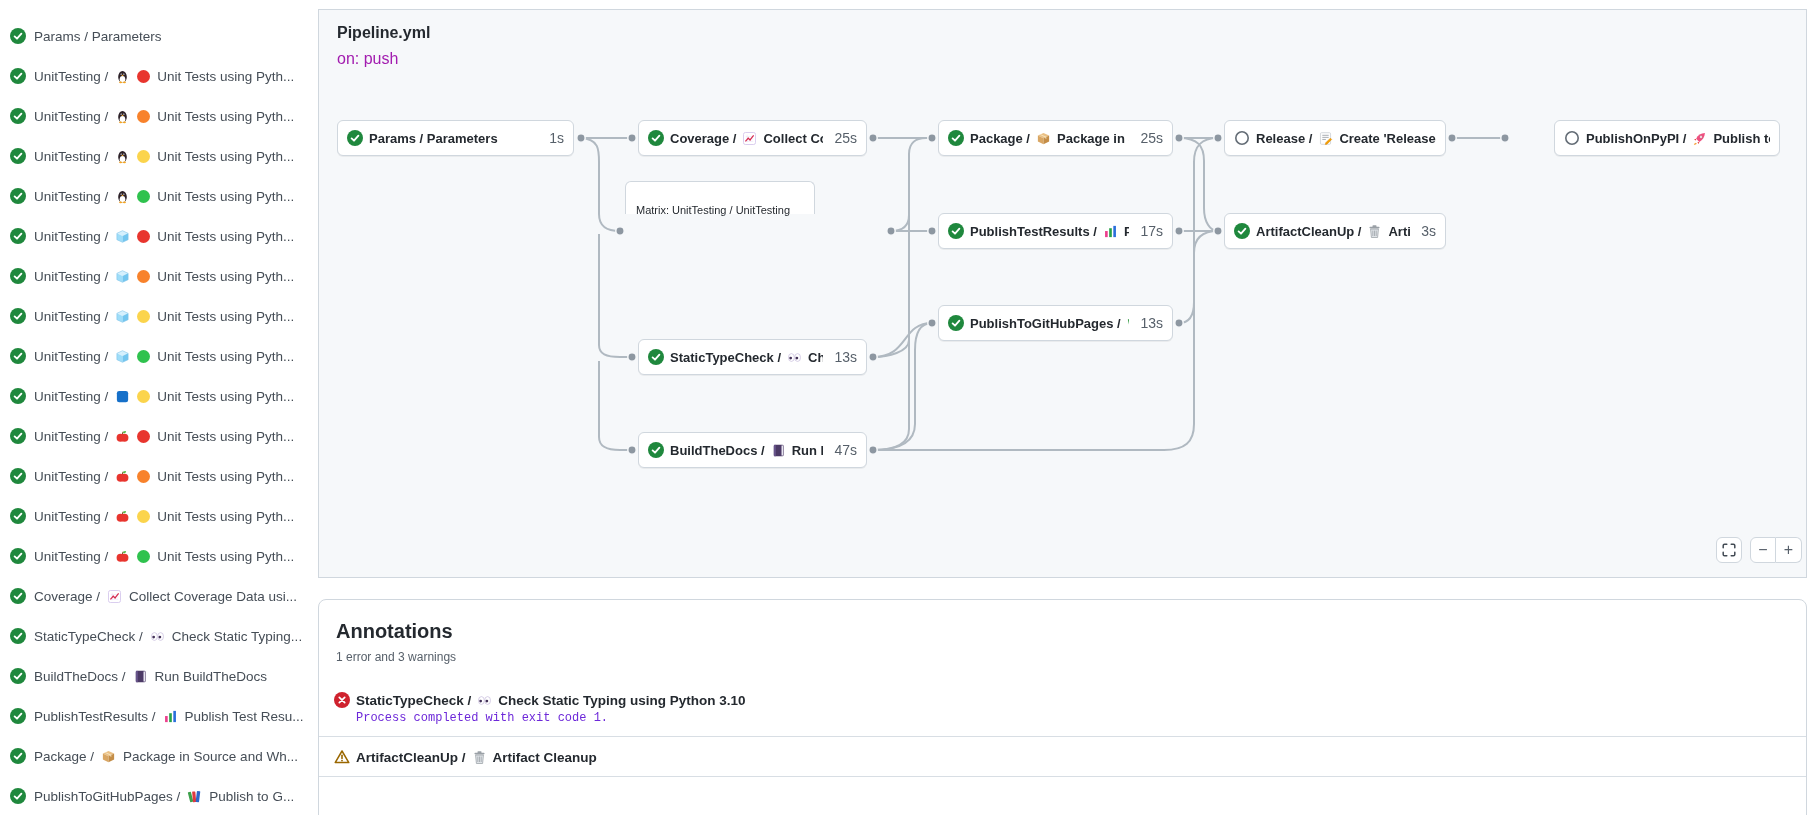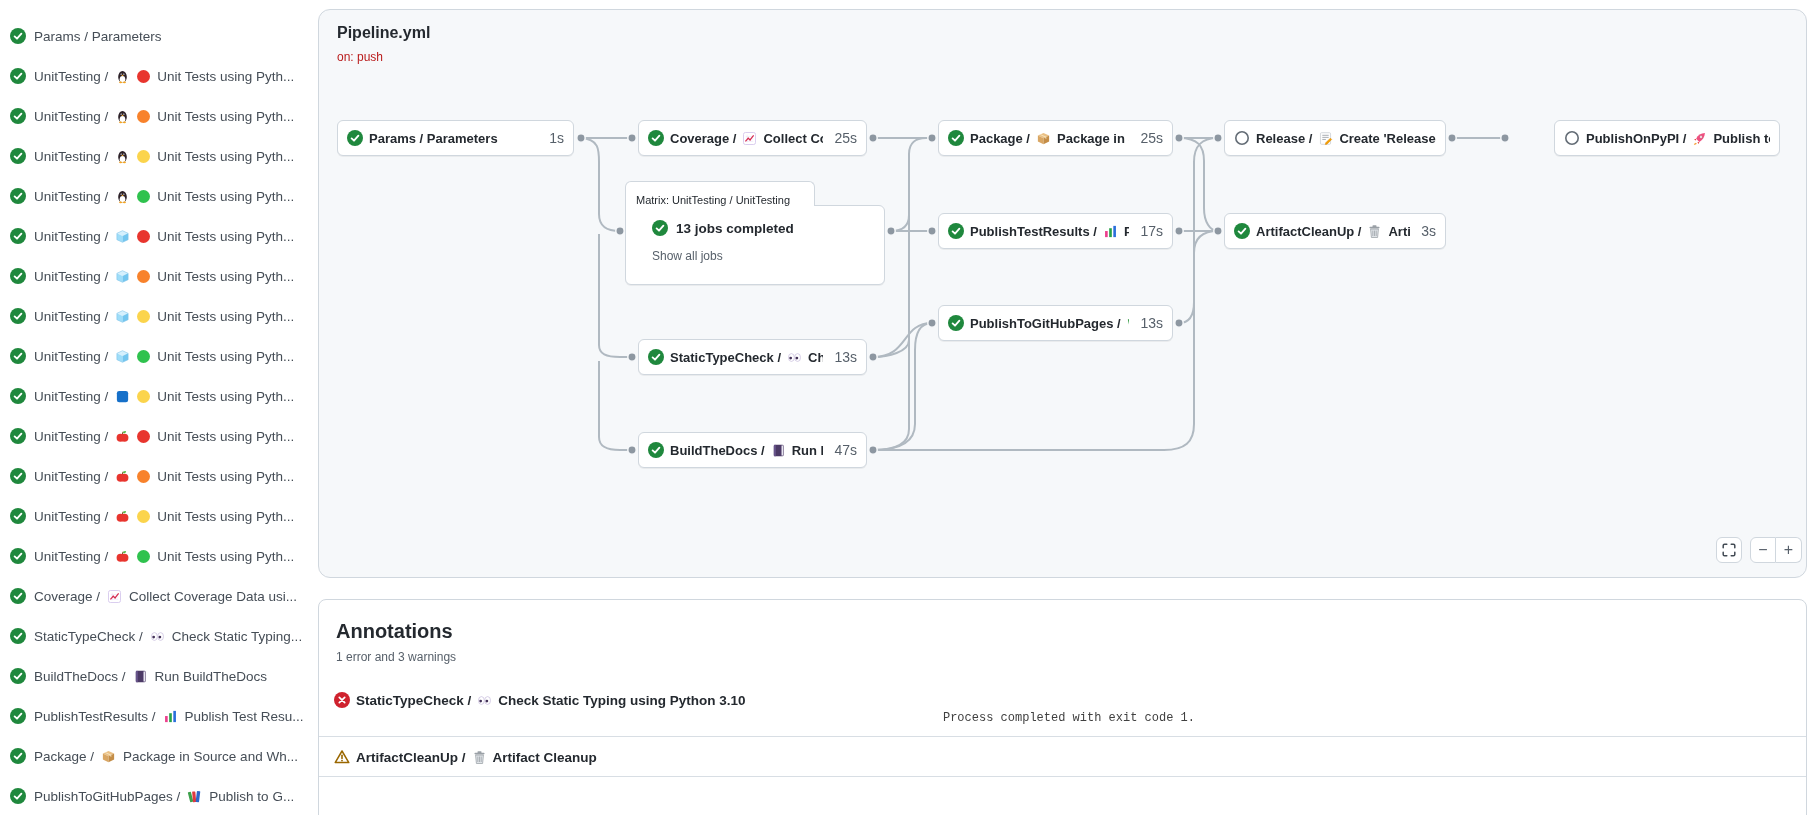--- a/index.html
+++ b/index.html
@@ -10,35 +10,35 @@
   #sidebar{position:absolute;left:0;top:0;width:318px;height:815px;background:#fff;
            padding-top:16px;box-sizing:border-box;overflow:hidden;}
   .side-item{height:40px;display:flex;align-items:center;gap:8px;padding:0 4px 0 10px;
              font-size:13.5px;color:#454d56;cursor:pointer;white-space:nowrap;overflow:hidden;}
   .side-item .parts{display:flex;align-items:center;gap:7px;overflow:hidden;}
   .ic{display:inline-flex;flex:none;line-height:0;}
   .pydot{display:inline-block;width:13px;height:13px;border-radius:50%;flex:none;}
 
   
   #graph-panel{position:absolute;left:318px;top:9px;width:1489px;height:569px;background:#f6f8fa;
-               border:1px solid #d0d7de;border-radius:12px;box-sizing:border-box;}
+               border:1px solid #d0d7de;border-radius:0;box-sizing:border-box;}
   #graph-title{position:absolute;left:18px;top:14px;margin:0;font-size:16px;font-weight:700;color:#24292f;}
-  #graph-trigger{position:absolute;left:18px;top:40px;font-size:12px;color:#b91c1c;}
+  #graph-trigger{position:absolute;left:18px;top:40px;font-size:16px;color:#a21caf;}
   #edges{position:absolute;left:0;top:0;width:1487px;height:567px;pointer-events:none;}
   #nodes{position:absolute;left:0;top:0;width:100%;height:100%;}
   .gnode{position:absolute;height:36px;background:#fff;border:1px solid #d0d7de;border-radius:6px;
          box-shadow:0 1px 0 rgba(31,35,40,.06);display:flex;align-items:center;gap:6px;
          padding:0 9px;box-sizing:border-box;font-size:13px;font-weight:600;color:#24292f;
          white-space:nowrap;cursor:pointer;z-index:2;}
   .gnode .parts{display:flex;align-items:center;gap:6px;overflow:hidden;}
   .gnode .dur{margin-left:auto;flex:none;font-size:14px;font-weight:400;color:#57606a;padding-left:5px;}
 
   .mtab{position:absolute;left:306px;top:171px;width:190px;height:25px;background:#fff;
         border:1px solid #d0d7de;border-bottom:none;border-radius:6px 6px 0 0;font-size:11px;
-        color:#24292f;line-height:25px;padding:6px 10px;box-sizing:border-box;z-index:3;white-space:nowrap;}
+        color:#24292f;line-height:25px;padding:16px 10px;box-sizing:border-box;z-index:3;white-space:nowrap;}
   .mbox{position:absolute;left:306px;top:195px;width:260px;height:80px;background:#fff;
         border:1px solid #d0d7de;border-radius:0 6px 6px 6px;box-shadow:0 1px 0 rgba(31,35,40,.06);
         box-sizing:border-box;padding:14px 16px 0 26px;z-index:2;}
   .mrow{display:flex;align-items:center;gap:8px;font-size:13.5px;font-weight:600;color:#24292f;}
   .mlink{display:inline-block;margin-top:13px;font-size:12px;color:#57606a;cursor:pointer;text-decoration:none;}
 
   #zoomctl{position:absolute;right:4px;bottom:14px;display:flex;gap:8px;align-items:center;}
   .zbtn{width:26px;height:26px;background:#fff;border:1px solid #d0d7de;border-radius:6px;
         display:flex;align-items:center;justify-content:center;padding:0;cursor:pointer;
         color:#57606a;font-size:16px;font-family:inherit;line-height:1;}
@@ -48,21 +48,21 @@
 
   
   #annotations{position:absolute;left:318px;top:599px;width:1489px;height:260px;background:#fff;
                border:1px solid #d0d7de;border-radius:8px;box-sizing:border-box;padding-top:20px;}
   #ann-title{margin:0 0 7px 17px;font-size:20px;font-weight:700;color:#24292f;}
   #ann-summary{margin:5px 0 0 17px;font-size:12px;color:#57606a;}
   #ann-rows{margin-top:16px;}
   .ann-row{padding:12px 24px 11px 15px;border-bottom:1px solid #d8dee4;}
   .ann-title-line{display:flex;align-items:center;gap:6px;font-size:13.5px;font-weight:600;color:#24292f;}
   .ann-detail{margin:3px 0 0 22px;font-family:"Liberation Mono","DejaVu Sans Mono",monospace;
-              font-size:12px;color:#404040;text-align:center;}
+              font-size:12px;color:#6d28d9;}
 </style>
 </head>
 <body>
 
 <div id="app">
 
   <nav id="sidebar">
       <div class="side-item">
         <span class="ic">
           <svg width="16" height="16" viewBox="0 0 16 16">
@@ -730,34 +730,20 @@
                 <rect x="11.2" y="2.6" width="1.6" height="10.8" fill="#e9e6f2"></rect>
               </svg>
             </span>
             <span class="pt">Run Buil...</span>
           </span>
           <span class="dur">47s</span>
         </div>
       </div>
 
     <div class="mtab">Matrix: UnitTesting / UnitTesting</div>
-    <div class="mbox">
-      <div class="mrow">
-        <span class="ic micon-slot">
-            <span class="ic">
-              <svg width="16" height="16" viewBox="0 0 16 16">
-                <circle cx="8" cy="8" r="8" fill="#1f883d"></circle>
-                <path d="M4.6 8.4 L7 10.7 L11.4 5.6" fill="none" stroke="#fff" stroke-width="1.8" stroke-linecap="round" stroke-linejoin="round"></path>
-              </svg>
-            </span>
-          </span>
-        <span>13 jobs completed</span>
-      </div>
-      <a class="mlink">Show all jobs</a>
-    </div>
 
     <div id="zoomctl">
       <button class="zbtn">
         <span class="ic">
           <svg width="16" height="16" viewBox="0 0 16 16" fill="none" stroke="#424a53" stroke-width="1.5" stroke-linecap="round">
             <path d="M2.2 5.8 V3.6 Q2.2 2.2 3.6 2.2 H5.8"></path>
             <path d="M10.2 2.2 H12.4 Q13.8 2.2 13.8 3.6 V5.8"></path>
             <path d="M13.8 10.2 V12.4 Q13.8 13.8 12.4 13.8 H10.2"></path>
             <path d="M5.8 13.8 H3.6 Q2.2 13.8 2.2 12.4 V10.2"></path>
           </svg>

